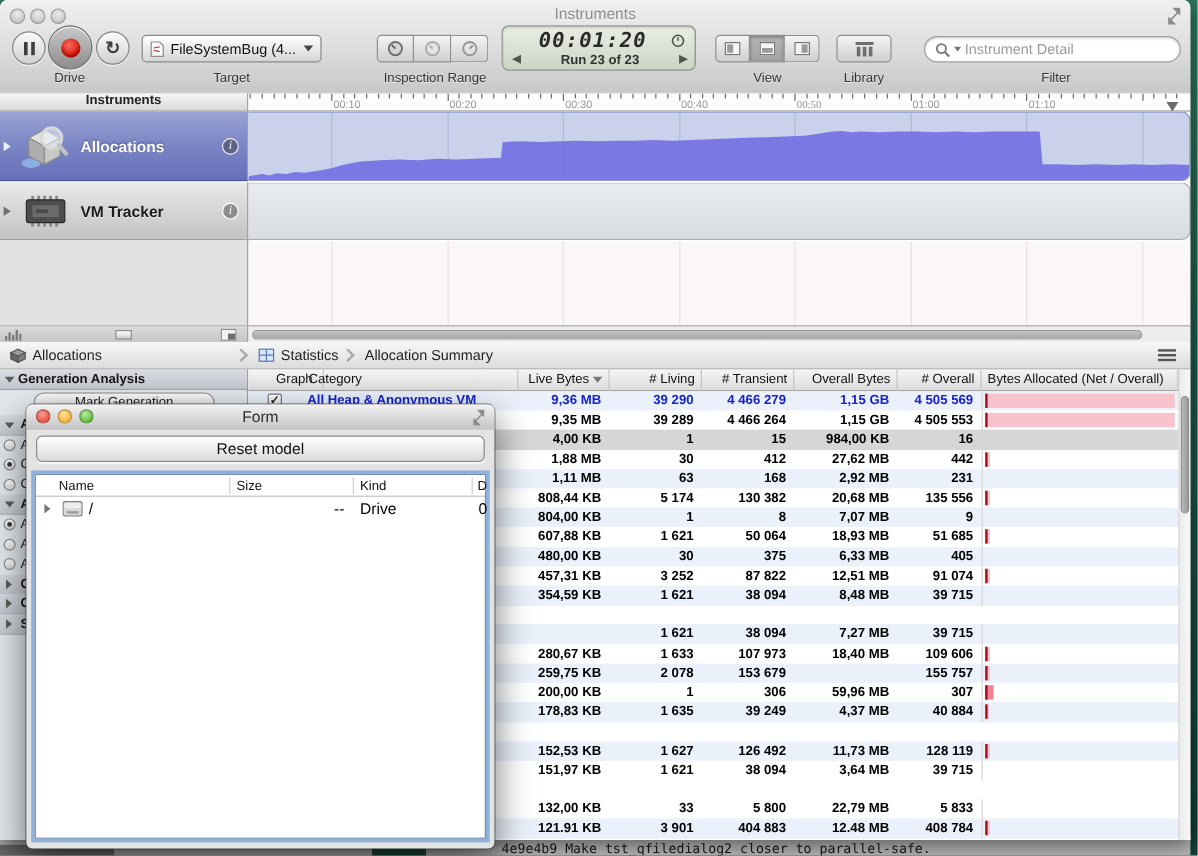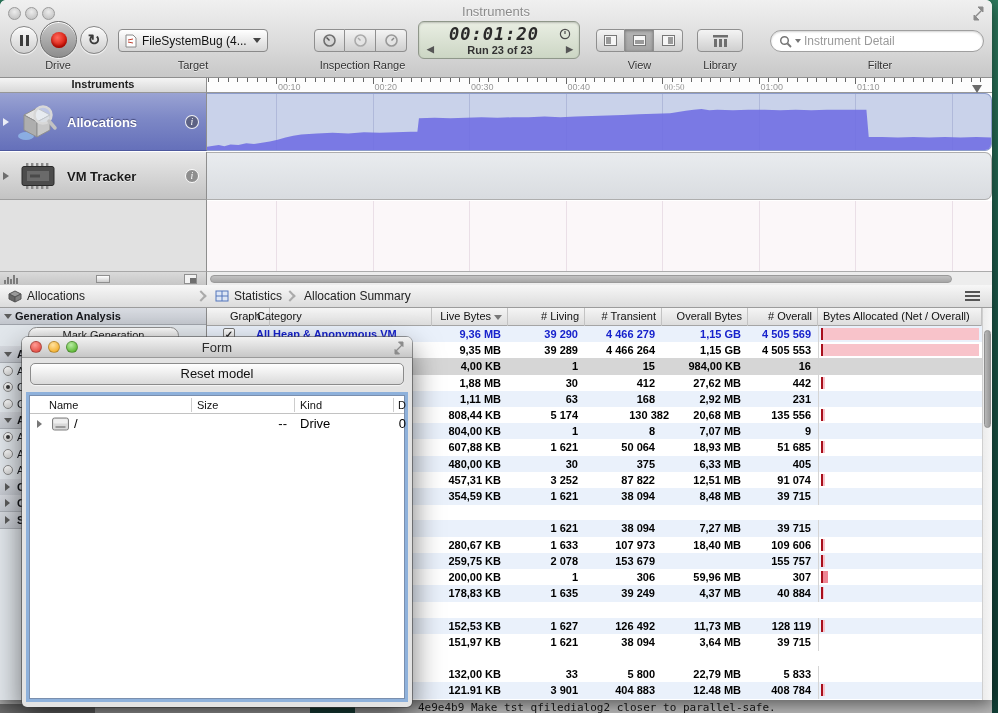--- a/index.html
+++ b/index.html
@@ -641,21 +641,21 @@
           <div class="scell num" style="left: 378px; width: 77px;">168</div>
           <div class="scell num" style="left: 455px; width: 86px;">2,92 MB</div>
           <div class="scell num" style="left: 541px; width: 70px;">231</div>
           <div class="scell barwrap" style="left: 611px; width: 164px;"></div>
         </div>
         <div class="srow" style="top: 81px;">
           <div class="scell" style="left: 0px; width: 45px;"></div>
           <div class="scell cat" style="left: 45px; width: 180px;"></div>
           <div class="scell num" style="left: 225px; width: 76px;">808,44 KB</div>
           <div class="scell num" style="left: 301px; width: 77px;">5 174</div>
-          <div class="scell num" style="left: 392px; width: 77px;">130 382</div>
+          <div class="scell num" style="left: 378px; width: 77px;">130 382</div>
           <div class="scell num" style="left: 455px; width: 86px;">20,68 MB</div>
           <div class="scell num" style="left: 541px; width: 70px;">135 556</div>
           <div class="scell barwrap" style="left: 611px; width: 164px;">
             <div class="allocbar" style="width: 4px;"></div>
           </div>
         </div>
         <div class="srow alt" style="top: 97.2px;">
           <div class="scell" style="left: 0px; width: 45px;"></div>
           <div class="scell cat" style="left: 45px; width: 180px;"></div>
           <div class="scell num" style="left: 225px; width: 76px;">804,00 KB</div>

